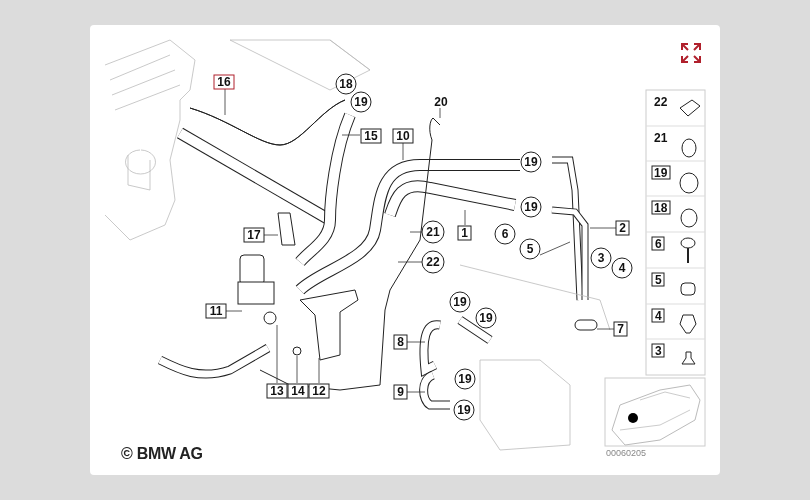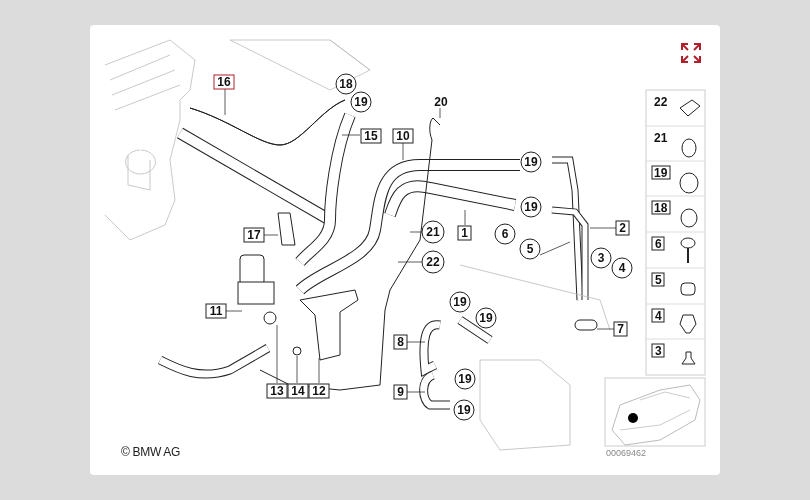--- a/index.html
+++ b/index.html
@@ -7,21 +7,21 @@
   .card{position:absolute;left:90px;top:25px;width:630px;height:450px;background:#fff;border-radius:4px;}
   svg.diagram{position:absolute;left:0;top:0;width:810px;height:500px;}
   .lbl{font-family:"Liberation Sans",sans-serif;font-weight:bold;font-size:12px;fill:#111;}
   .lblbox{fill:#fff;stroke:#222;stroke-width:1;}
   .lblbox.red{stroke:#b0202c;}
   .circ{fill:#fff;stroke:#222;stroke-width:1;}
   .hose{fill:none;stroke:#222;stroke-width:1;}
   .ghost{fill:none;stroke:#bbb;stroke-width:0.8;}
   .leader{stroke:#333;stroke-width:0.8;fill:none;}
   .expand{position:absolute;left:680px;top:42px;width:22px;height:22px;cursor:pointer;}
-  .copyright{position:absolute;left:121px;top:445px;font-size:12px;font-weight:normal;color:#222;letter-spacing:-0.3px;}
+  .copyright{position:absolute;left:121px;top:445px;font-size:16px;font-weight:bold;color:#222;letter-spacing:-0.3px;}
   .diagno{position:absolute;left:606px;top:448px;font-size:9px;color:#888;}
 </style>
 </head>
 <body>
 
 <div class="card"></div>
 
 <svg class="diagram" viewBox="0 0 810 500">
 
   <g>
@@ -276,13 +276,13 @@
     <g stroke="#b0202c" stroke-width="2" fill="none">
       <path d="M2 8 L2 2 L8 2 M2 2 L8 8"></path>
       <path d="M14 2 L20 2 L20 8 M20 2 L14 8"></path>
       <path d="M2 14 L2 20 L8 20 M2 20 L8 14"></path>
       <path d="M14 20 L20 20 L20 14 M20 20 L14 14"></path>
     </g>
   </svg>
 </div>
 
 <div class="copyright">© BMW AG</div>
-<div class="diagno">00069462</div>
+<div class="diagno">00060205</div>
 
 </body></html>

